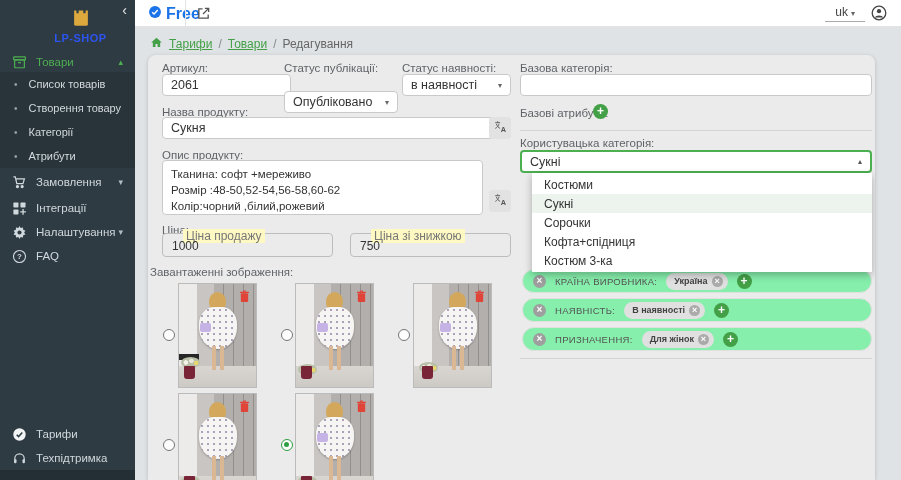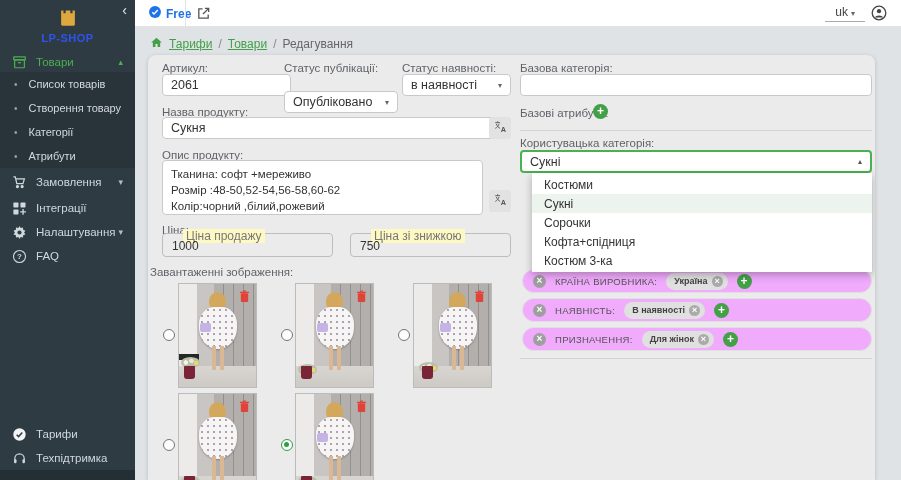--- a/index.html
+++ b/index.html
@@ -3,38 +3,38 @@
 <meta charset="utf-8">
 <style>
   * { margin:0; padding:0; box-sizing:border-box; }
   html,body { width:901px; height:480px; }
   body { font-family:"Liberation Sans", sans-serif; background:#dfe3e6; overflow:hidden; position:relative; }
   .abs { position:absolute; }
 
   
   #sidebar { left:0; top:0; width:135px; height:480px; background:#2f3b43; color:#cfd8dc; z-index:30; }
   #collapse-btn { right:8px; top:2px; color:#e8eaed; font-size:14px; cursor:pointer; }
-  #logo-wrap { left:0; top:5px; width:135px; text-align:center; }
+  #logo-wrap { left:13px; top:5px; width:135px; text-align:center; }
   #logo-text { color:#2c54f0; font-weight:bold; font-size:11px; letter-spacing:.5px; margin-top:1px; }
   .side-item { left:0; width:135px; height:24px; display:flex; align-items:center; padding-left:12px; font-size:11.5px; cursor:pointer; }
   .side-item .lbl { margin-left:9px; flex:1; }
   .side-item .chev { margin-right:12px; font-size:9px; color:#b0bec5; }
   .side-item.active { color:#4caf50; }
   .side-item.active .chev { color:#4caf50; }
   #submenu { left:0; top:72px; width:135px; height:96px; background:#28333a; }
   .sub-item { height:24px; display:flex; align-items:center; padding-left:14px; font-size:11px; color:#d3dade; cursor:pointer; }
   .sub-item .dot { font-size:10px; color:#8fa0a8; }
   .sub-item .lbl { margin-left:11px; }
   #side-footer-strip { left:0; top:470px; width:135px; height:10px; background:#242e35; }
   .sicon { width:15px; height:15px; flex:0 0 15px; display:inline-block; }
 
   
   #topbar { left:135px; top:0; width:766px; height:27px; background:#ffffff; border-bottom:1px solid #e3e3e3; z-index:20; }
   #free-badge { left:13px; top:5px; display:flex; align-items:center; gap:4px; cursor:pointer; }
-  #free-label { color:#1a73e8; font-weight:bold; font-size:12px; }
+  #free-label { color:#1a73e8; font-weight:bold; font-size:16px; }
   #topbar-sep { left:50px; top:0; width:1px; height:27px; background:#e3e3e3; }
   #external-btn { left:61px; top:6px; width:15px; height:15px; cursor:pointer; }
   #lang-select { right:46px; top:5px; font-size:12px; color:#444; cursor:pointer; }
   #lang-caret { font-size:8px; color:#666; margin-left:3px; }
   #lang-underline { right:36px; top:21px; width:40px; height:1px; background:#aaa; }
   #account-btn { right:14px; top:5px; width:16px; height:16px; cursor:pointer; }
 
   
   #breadcrumb { left:150px; top:36px; display:flex; align-items:center; gap:6px; font-size:12px; color:#666; z-index:5; }
   .bc-link { color:#43a047; text-decoration:underline; cursor:pointer; }
@@ -80,21 +80,21 @@
   
   .divider { position:absolute; height:1px; background:#d4d4d4; }
   .plus-circle { position:relative; display:inline-block; width:15px; height:15px; background:#43a047; border-radius:50%; cursor:pointer; }
   .plus-circle::after { content:"+"; position:absolute; left:0; top:0; width:15px; height:15px; line-height:14px; text-align:center; color:#fff; font-size:12px; font-weight:bold; }
   #custom-cat-select { left:372px; top:95px; width:352px; height:23px; background:#fff; border:2px solid #4caf50; border-radius:4px; display:flex; align-items:center; justify-content:space-between; padding:0 8px; font-size:12.5px; color:#333; cursor:pointer; position:absolute; }
   #custom-cat-select .caret { font-size:8px; color:#555; }
   #cat-dropdown { position:absolute; left:384px; top:118px; width:340px; background:#fff; box-shadow:0 3px 8px rgba(0,0,0,.28); z-index:15; padding:2px 0; }
   .cat-option { height:19px; display:flex; align-items:center; padding-left:12px; font-size:12px; color:#333; cursor:pointer; }
   .cat-option.sel { background:#edf4ee; }
 
-  .attr-row { position:absolute; left:374px; width:350px; height:24px; background:#f0abfc; border:1px solid #e0e0e0; border-radius:13px; display:flex; align-items:center; padding:0 10px; gap:9px; }
+  .attr-row { position:absolute; left:374px; width:350px; height:24px; background:#86efac; border:1px solid #e0e0e0; border-radius:13px; display:flex; align-items:center; padding:0 10px; gap:9px; }
   .x-circle { position:relative; width:13px; height:13px; background:#9e9e9e; border-radius:50%; flex:0 0 13px; cursor:pointer; }
   .x-circle::after { content:"\00d7"; position:absolute; left:0; top:0; width:13px; height:13px; line-height:12px; text-align:center; color:#fff; font-size:10px; font-weight:bold; }
   .attr-label { font-size:9.5px; color:#555; letter-spacing:.3px; }
   .chip { display:flex; align-items:center; gap:4px; background:#e0e0e0; border-radius:9px; height:17px; padding:0 5px 0 8px; font-size:9px; color:#424242; font-weight:bold; cursor:default; }
   .chip .x-circle { width:11px; height:11px; flex:0 0 11px; background:#aaa; }
   .chip .x-circle::after { width:11px; height:11px; line-height:10px; font-size:9px; }
 </style>
 </head>
 <body>
 

